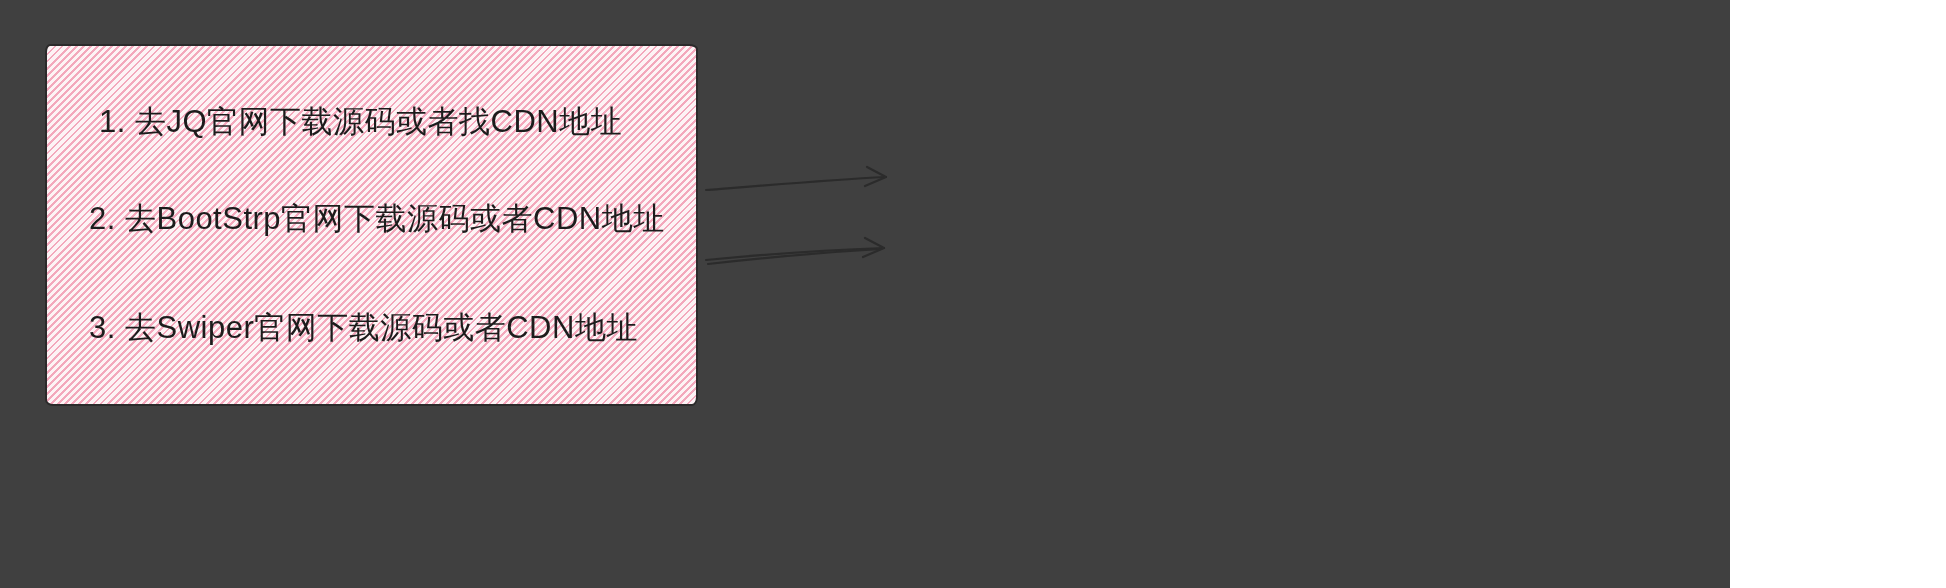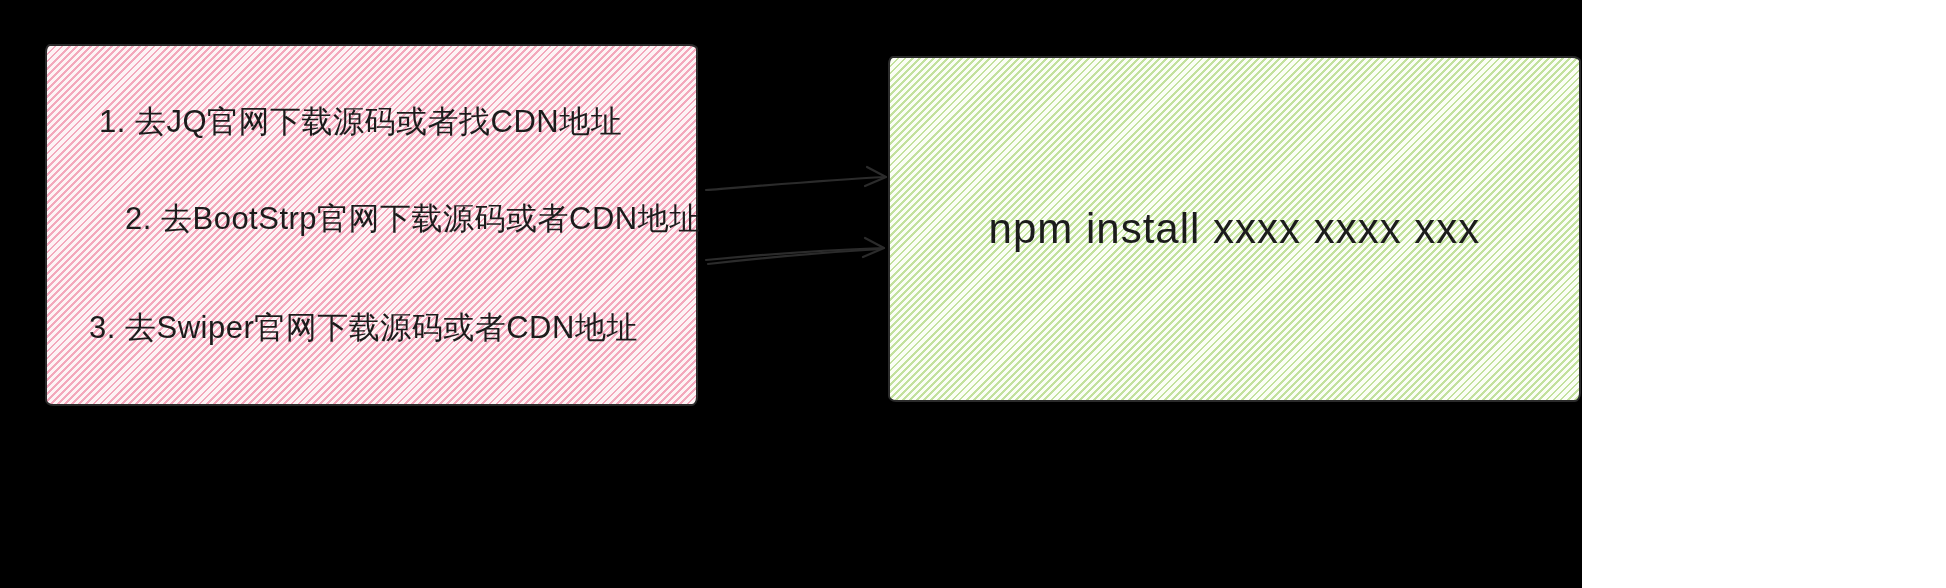--- a/index.html
+++ b/index.html
@@ -4,23 +4,23 @@
 <style>
   html, body {
     margin: 0;
     padding: 0;
     background: #ffffff;
     font-family: "Liberation Sans", sans-serif;
   }
 
   .canvas {
     position: relative;
-    width: 1582px;
+    width: 1730px;
     height: 588px;
-    background: #000000;
+    background: #404040;
     overflow: hidden;
   }
 
   .box {
     position: absolute;
     border: 2.5px solid var(--stroke, #2b2b2b);
     border-radius: 5px 9px 6px 8px / 8px 5px 9px 6px;
     box-sizing: border-box;
   }
 
@@ -46,21 +46,21 @@
 
   .left-box .line {
     font-size: 31px;
     font-weight: 500;
     color: var(--text, #1c1c1c);
     letter-spacing: 0.5px;
     white-space: nowrap;
   }
 
   .left-box .line:nth-child(1) { padding-left: 18px; }
-  .left-box .line:nth-child(2) { padding-left: 8px; margin-left: 36px; }
+  .left-box .line:nth-child(2) { padding-left: 8px; }
   .left-box .line:nth-child(3) { padding-left: 8px; margin-top: 12px; }
 
   .right-box {
     left: 888px;
     top: 56px;
     width: 693px;
     height: 346px;
     background:
       repeating-linear-gradient(
         135deg,
@@ -123,18 +123,15 @@
       <path d="M8 42 C 70 37, 130 32, 188 29"></path>
       <path d="M169 19 L188 29 L167 38"></path>
     </g>
     <g>
       <path d="M8 112 C 70 106, 130 102, 186 100"></path>
       <path d="M10 116 C 72 109, 132 104, 183 101"></path>
       <path d="M167 90 L186 100 L165 109"></path>
     </g>
   </svg>
 
-  <div class="box right-box">
-    <div class="npm-text">npm install xxxx xxxx xxx</div>
-  </div>
 
 
 </div>
 
 </body></html>

